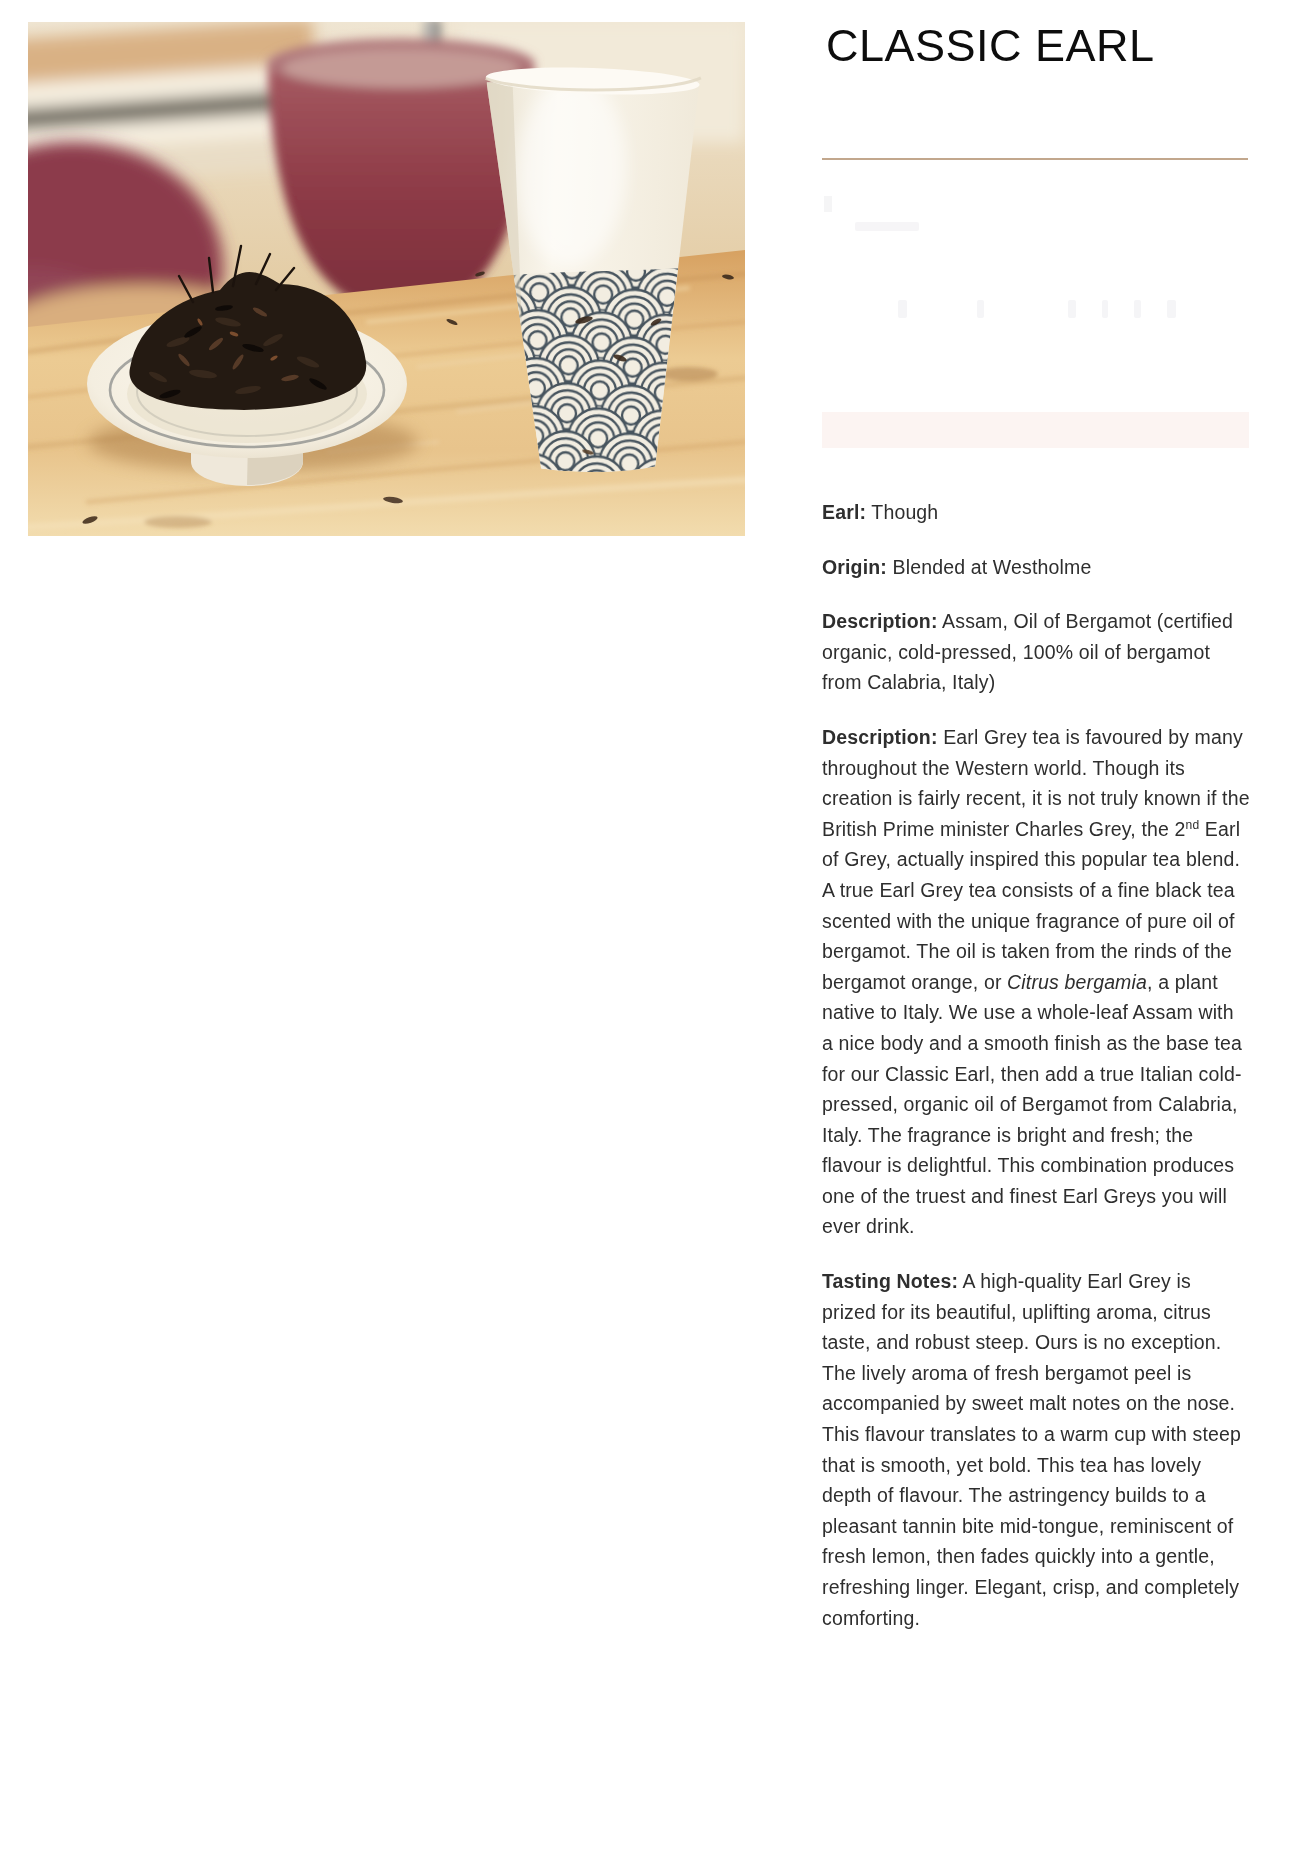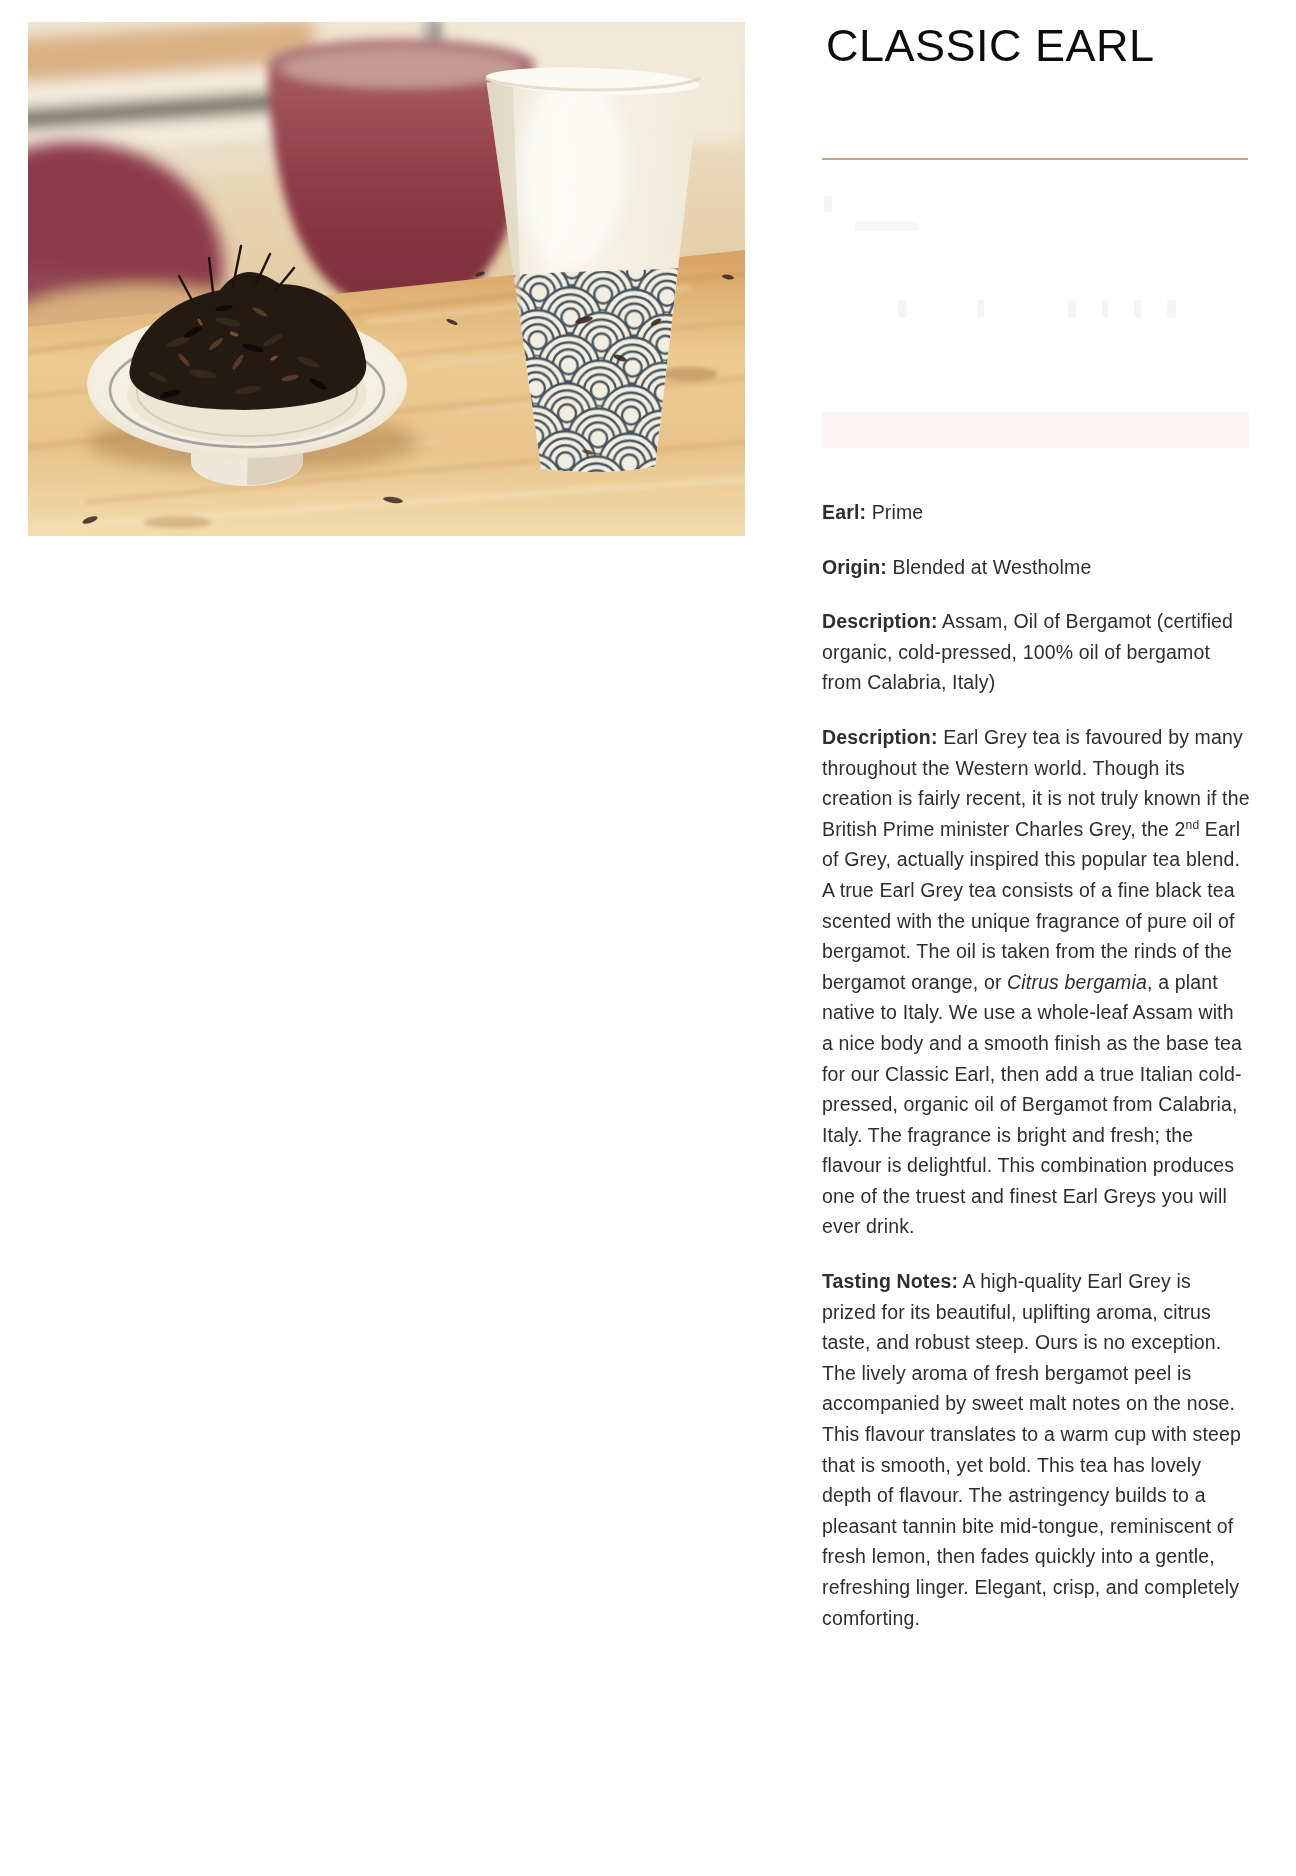--- a/index.html
+++ b/index.html
@@ -255,19 +255,19 @@
     <span></span>
       <span></span>
       <span></span>
       <span></span>
       <span></span>
       <span></span>
   </div>
   <button class="ghost-button"></button>
 
   <div class="details">
-    <p><b>Earl:</b><span> Prime</span></p>
+    <p><b>Earl:</b><span> Though</span></p>
     <p><b>Origin:</b><span> Blended at Westholme</span></p>
     <p><b>Description:</b><span> Assam, Oil of Bergamot (certified organic, cold-pressed, 100% oil of bergamot from Calabria, Italy)</span></p>
     <p><b>Description:</b><span> Earl Grey tea is favoured by many throughout the Western world. Though its creation is fairly recent, it is not truly known if the British Prime minister Charles Grey, the 2</span><sup>nd</sup><span> Earl of Grey, actually inspired this popular tea blend. A true Earl Grey tea consists of a fine black tea scented with the unique fragrance of pure oil of bergamot. The oil is taken from the rinds of the bergamot orange, or </span><i>Citrus bergamia</i><span>, a plant native to Italy. We use a whole-leaf Assam with a nice body and a smooth finish as the base tea for our Classic Earl, then add a true Italian cold-pressed, organic oil of Bergamot from Calabria, Italy. The fragrance is bright and fresh; the flavour is delightful. This combination produces one of the truest and finest Earl Greys you will ever drink.</span></p>
     <p><b>Tasting Notes:</b><span> A high-quality Earl Grey is prized for its beautiful, uplifting aroma, citrus taste, and robust steep. Ours is no exception. The lively aroma of fresh bergamot peel is accompanied by sweet malt notes on the nose. This flavour translates to a warm cup with steep that is smooth, yet bold. This tea has lovely depth of flavour. The astringency builds to a pleasant tannin bite mid-tongue, reminiscent of fresh lemon, then fades quickly into a gentle, refreshing linger. Elegant, crisp, and completely comforting.</span></p>
   </div>
 </div>
 
 </body></html>

